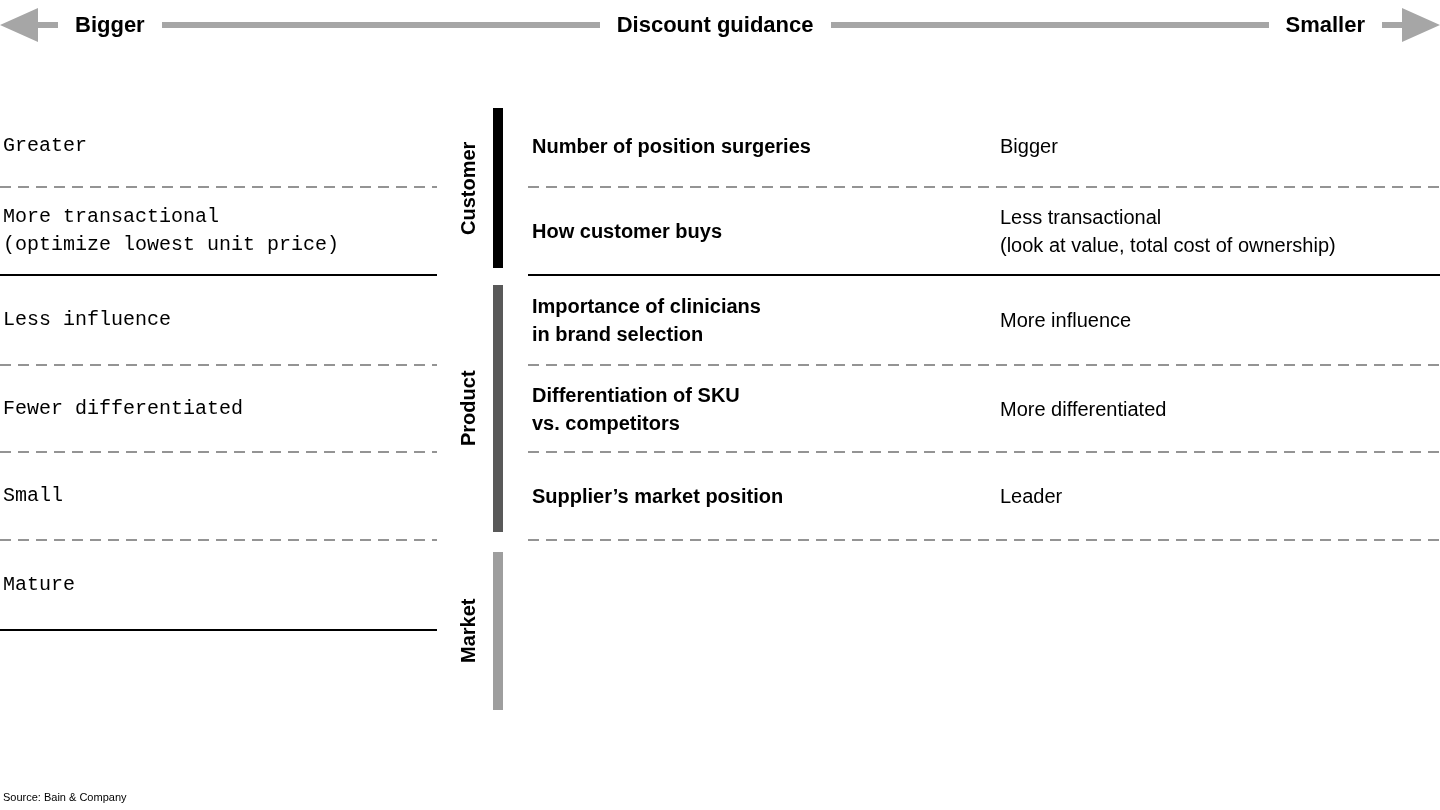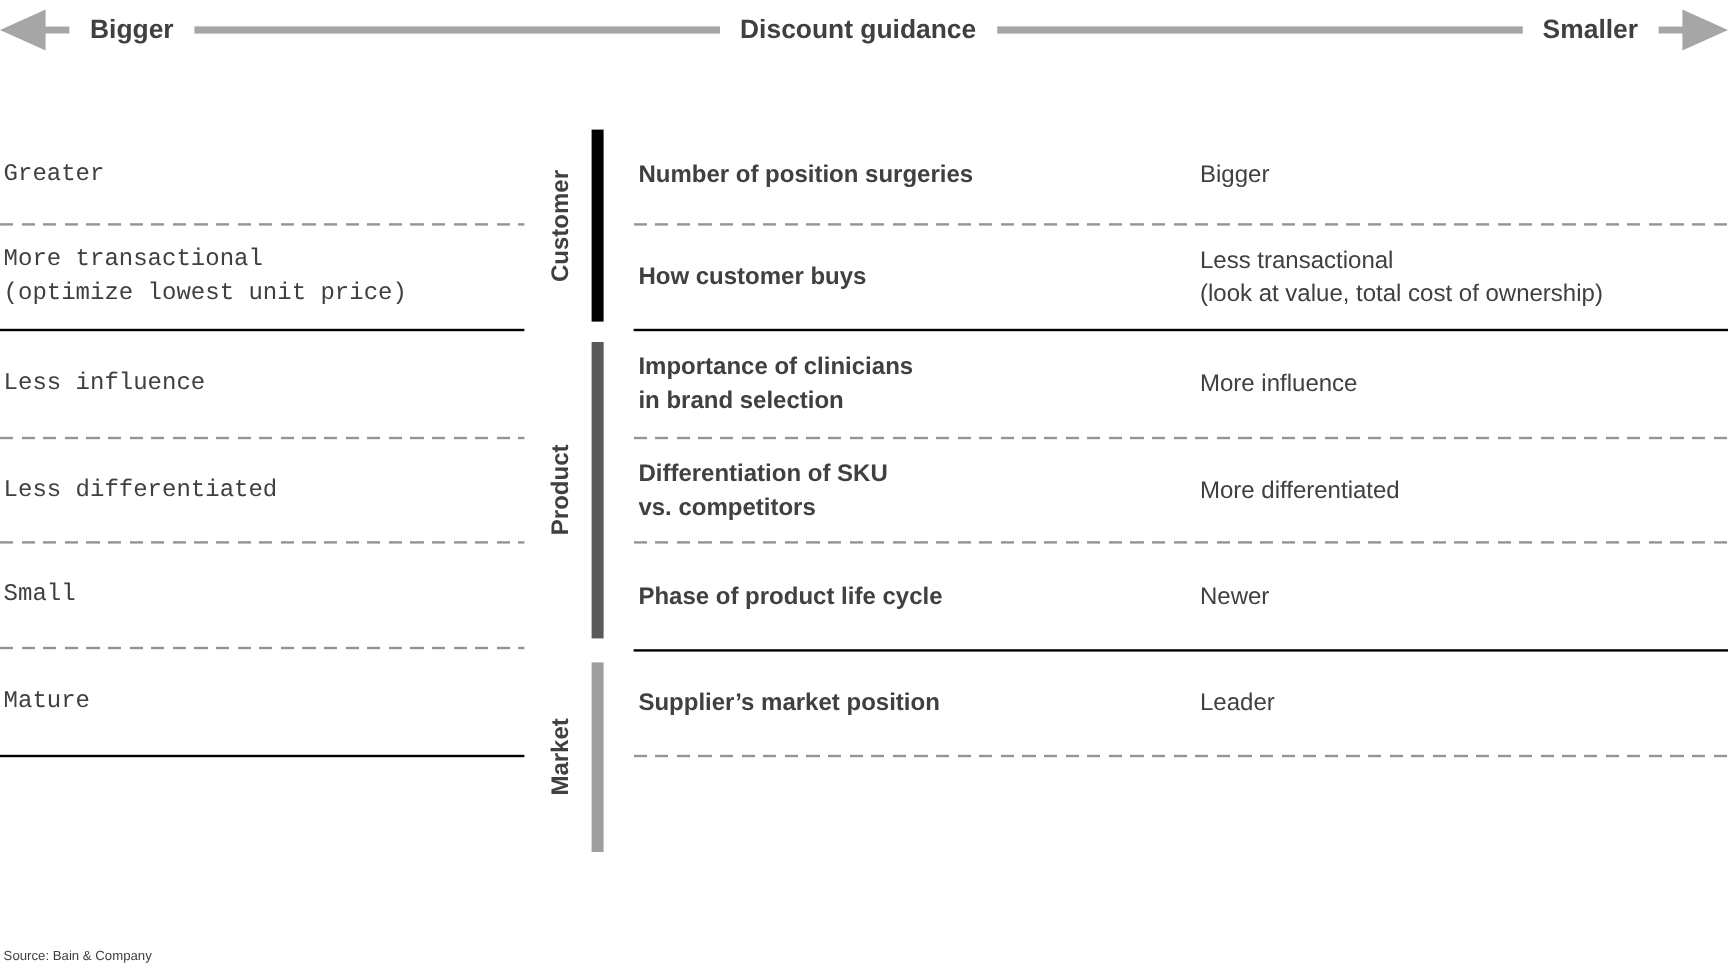--- a/index.html
+++ b/index.html
@@ -1,18 +1,18 @@
 <!DOCTYPE html>
 <html style="--arrow: #a6a6a6; --dash: #949494; --solid: #000000;"><head>
 <meta charset="utf-8">
 <style>
   html,body{margin:0;padding:0;background:#fff;}
   #canvas{
     position:relative;width:1440px;height:810px;background:#fff;overflow:hidden;
-    font-family:"Liberation Sans","DejaVu Sans",sans-serif;color:#404040;
+    font-family:"Liberation Sans","DejaVu Sans",sans-serif;color:#000000;
   }
   
   #header{position:absolute;left:0;top:7px;width:1440px;height:36px;display:flex;align-items:center;}
   .hdr-label{font-size:22px;font-weight:bold;white-space:nowrap;margin:0 17px;}
   .hdr-line{flex:1;height:6px;background:var(--arrow);}
   .arrow-svg{flex:0 0 auto;display:block;}
   
   .col{position:absolute;top:105px;}
   #col-left{left:0;width:437px;}
   #col-right{left:528px;width:912px;}
@@ -63,21 +63,21 @@
       <span class="cell">Greater</span>
     </div>
     <div class="row h88 sep-solid">
       <span class="cell">More transactional
 (optimize lowest unit price)</span>
     </div>
     <div class="row h90 sep-dashed">
       <span class="cell">Less influence</span>
     </div>
     <div class="row h87 sep-dashed">
-      <span class="cell">Less differentiated</span>
+      <span class="cell">Fewer differentiated</span>
     </div>
     <div class="row h88 sep-dashed">
       <span class="cell">Small</span>
     </div>
     <div class="row h90 sep-solid">
       <span class="cell">Mature</span>
     </div>
   </div>
 
   <div class="vlabel" style="top:108px;height:160px;">Customer</div>
@@ -102,24 +102,20 @@
     <div class="row h90 sep-dashed">
       <span class="factor">Importance of clinicians
 in brand selection</span>
       <span class="rval">More influence</span>
     </div>
     <div class="row h87 sep-dashed">
       <span class="factor">Differentiation of SKU
 vs. competitors</span>
       <span class="rval">More differentiated</span>
     </div>
-    <div class="row h90 sep-solid">
-      <span class="factor">Phase of product life cycle</span>
-      <span class="rval">Newer</span>
-    </div>
     <div class="row h88 sep-dashed">
       <span class="factor">Supplier’s market position</span>
       <span class="rval">Leader</span>
     </div>
   </div>
 
   <div id="source">Source: Bain &amp; Company</div>
 </div>
 
 </body></html>

